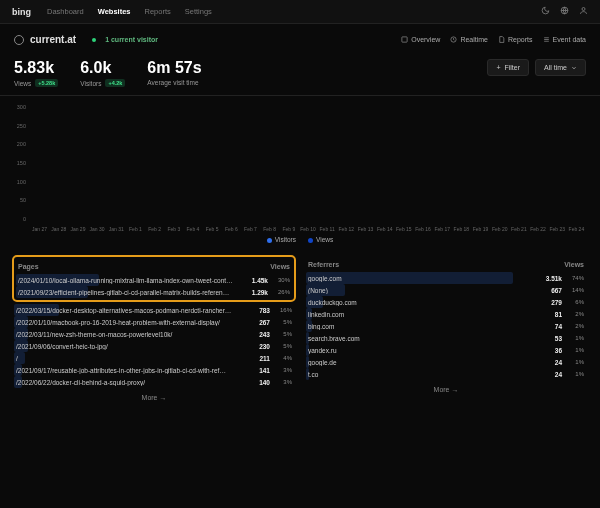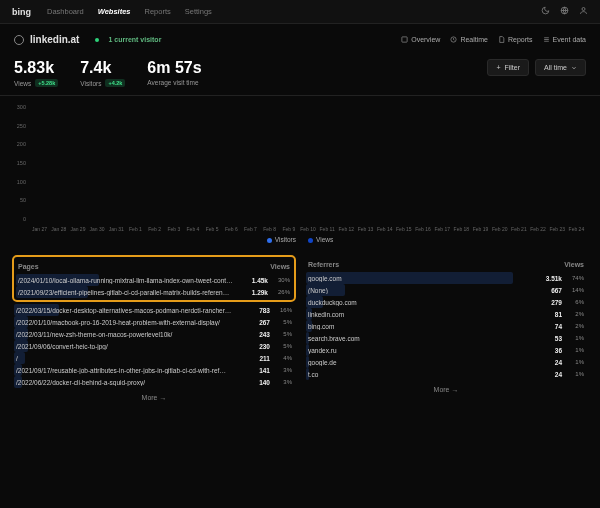--- a/index.html
+++ b/index.html
@@ -16,21 +16,21 @@
     height: 24px;
     background: #111;
     border-bottom: 1px solid #222;
     display: flex;
     align-items: center;
     padding: 0 12px;
   }
   .brand { font-weight: 700; font-size: 9px; margin-right: 16px; }
   .navlinks { display: flex; gap: 14px; }
   .navlink { color: #777; cursor: pointer; }
-  .navlink.active { color: #fff; font-weight: 600; font-style: italic; }
+  .navlink.active { color: #fff; font-weight: 600; }
   .nav-right { margin-left: auto; display: flex; gap: 10px; color: #888; }
   .nav-right span svg { width: 9px; height: 9px; }
 
   .header {
     display: flex;
     align-items: center;
     padding: 10px 14px;
   }
   .site-title { display: flex; align-items: center; gap: 6px; font-size: 10px; font-weight: 600; }
   .ring { width: 10px; height: 10px; border: 1.5px solid #888; border-radius: 50%; }
@@ -107,21 +107,21 @@
     <span><svg viewBox="0 0 24 24" fill="none" stroke="currentColor" stroke-width="2">
           <circle cx="12" cy="8" r="4"></circle>
           <path d="M4 21c0-4 4-6 8-6s8 2 8 6"></path>
         </svg></span>
   </div>
 </div>
 
 <div class="header">
   <div class="site-title">
     <span class="ring"></span>
-    <span>linkedin.at</span>
+    <span>current.at</span>
     <span class="visitor-dot"></span>
     <span class="visitor-txt">1 current visitor</span>
   </div>
   <div class="header-actions">
     <span class="hdr-item">
         <svg viewBox="0 0 24 24" fill="none" stroke="currentColor" stroke-width="2">
           <rect x="3" y="3" width="18" height="18" rx="2"></rect>
         </svg>
         <span>Overview</span>
       </span>
@@ -149,21 +149,21 @@
 
 <div class="stats-row">
   <div class="stat">
     <div class="val">5.83k</div>
     <div class="lbl-row">
         <span class="lbl">Views</span>
         <span class="badge green">+5.28k</span>
       </div>
   </div>
   <div class="stat">
-    <div class="val">7.4k</div>
+    <div class="val">6.0k</div>
     <div class="lbl-row">
         <span class="lbl">Visitors</span>
         <span class="badge green">+4.2k</span>
       </div>
   </div>
   <div class="stat">
     <div class="val">6m 57s</div>
     <div class="lbl-row">
         <span class="lbl">Average visit time</span>
       </div>

